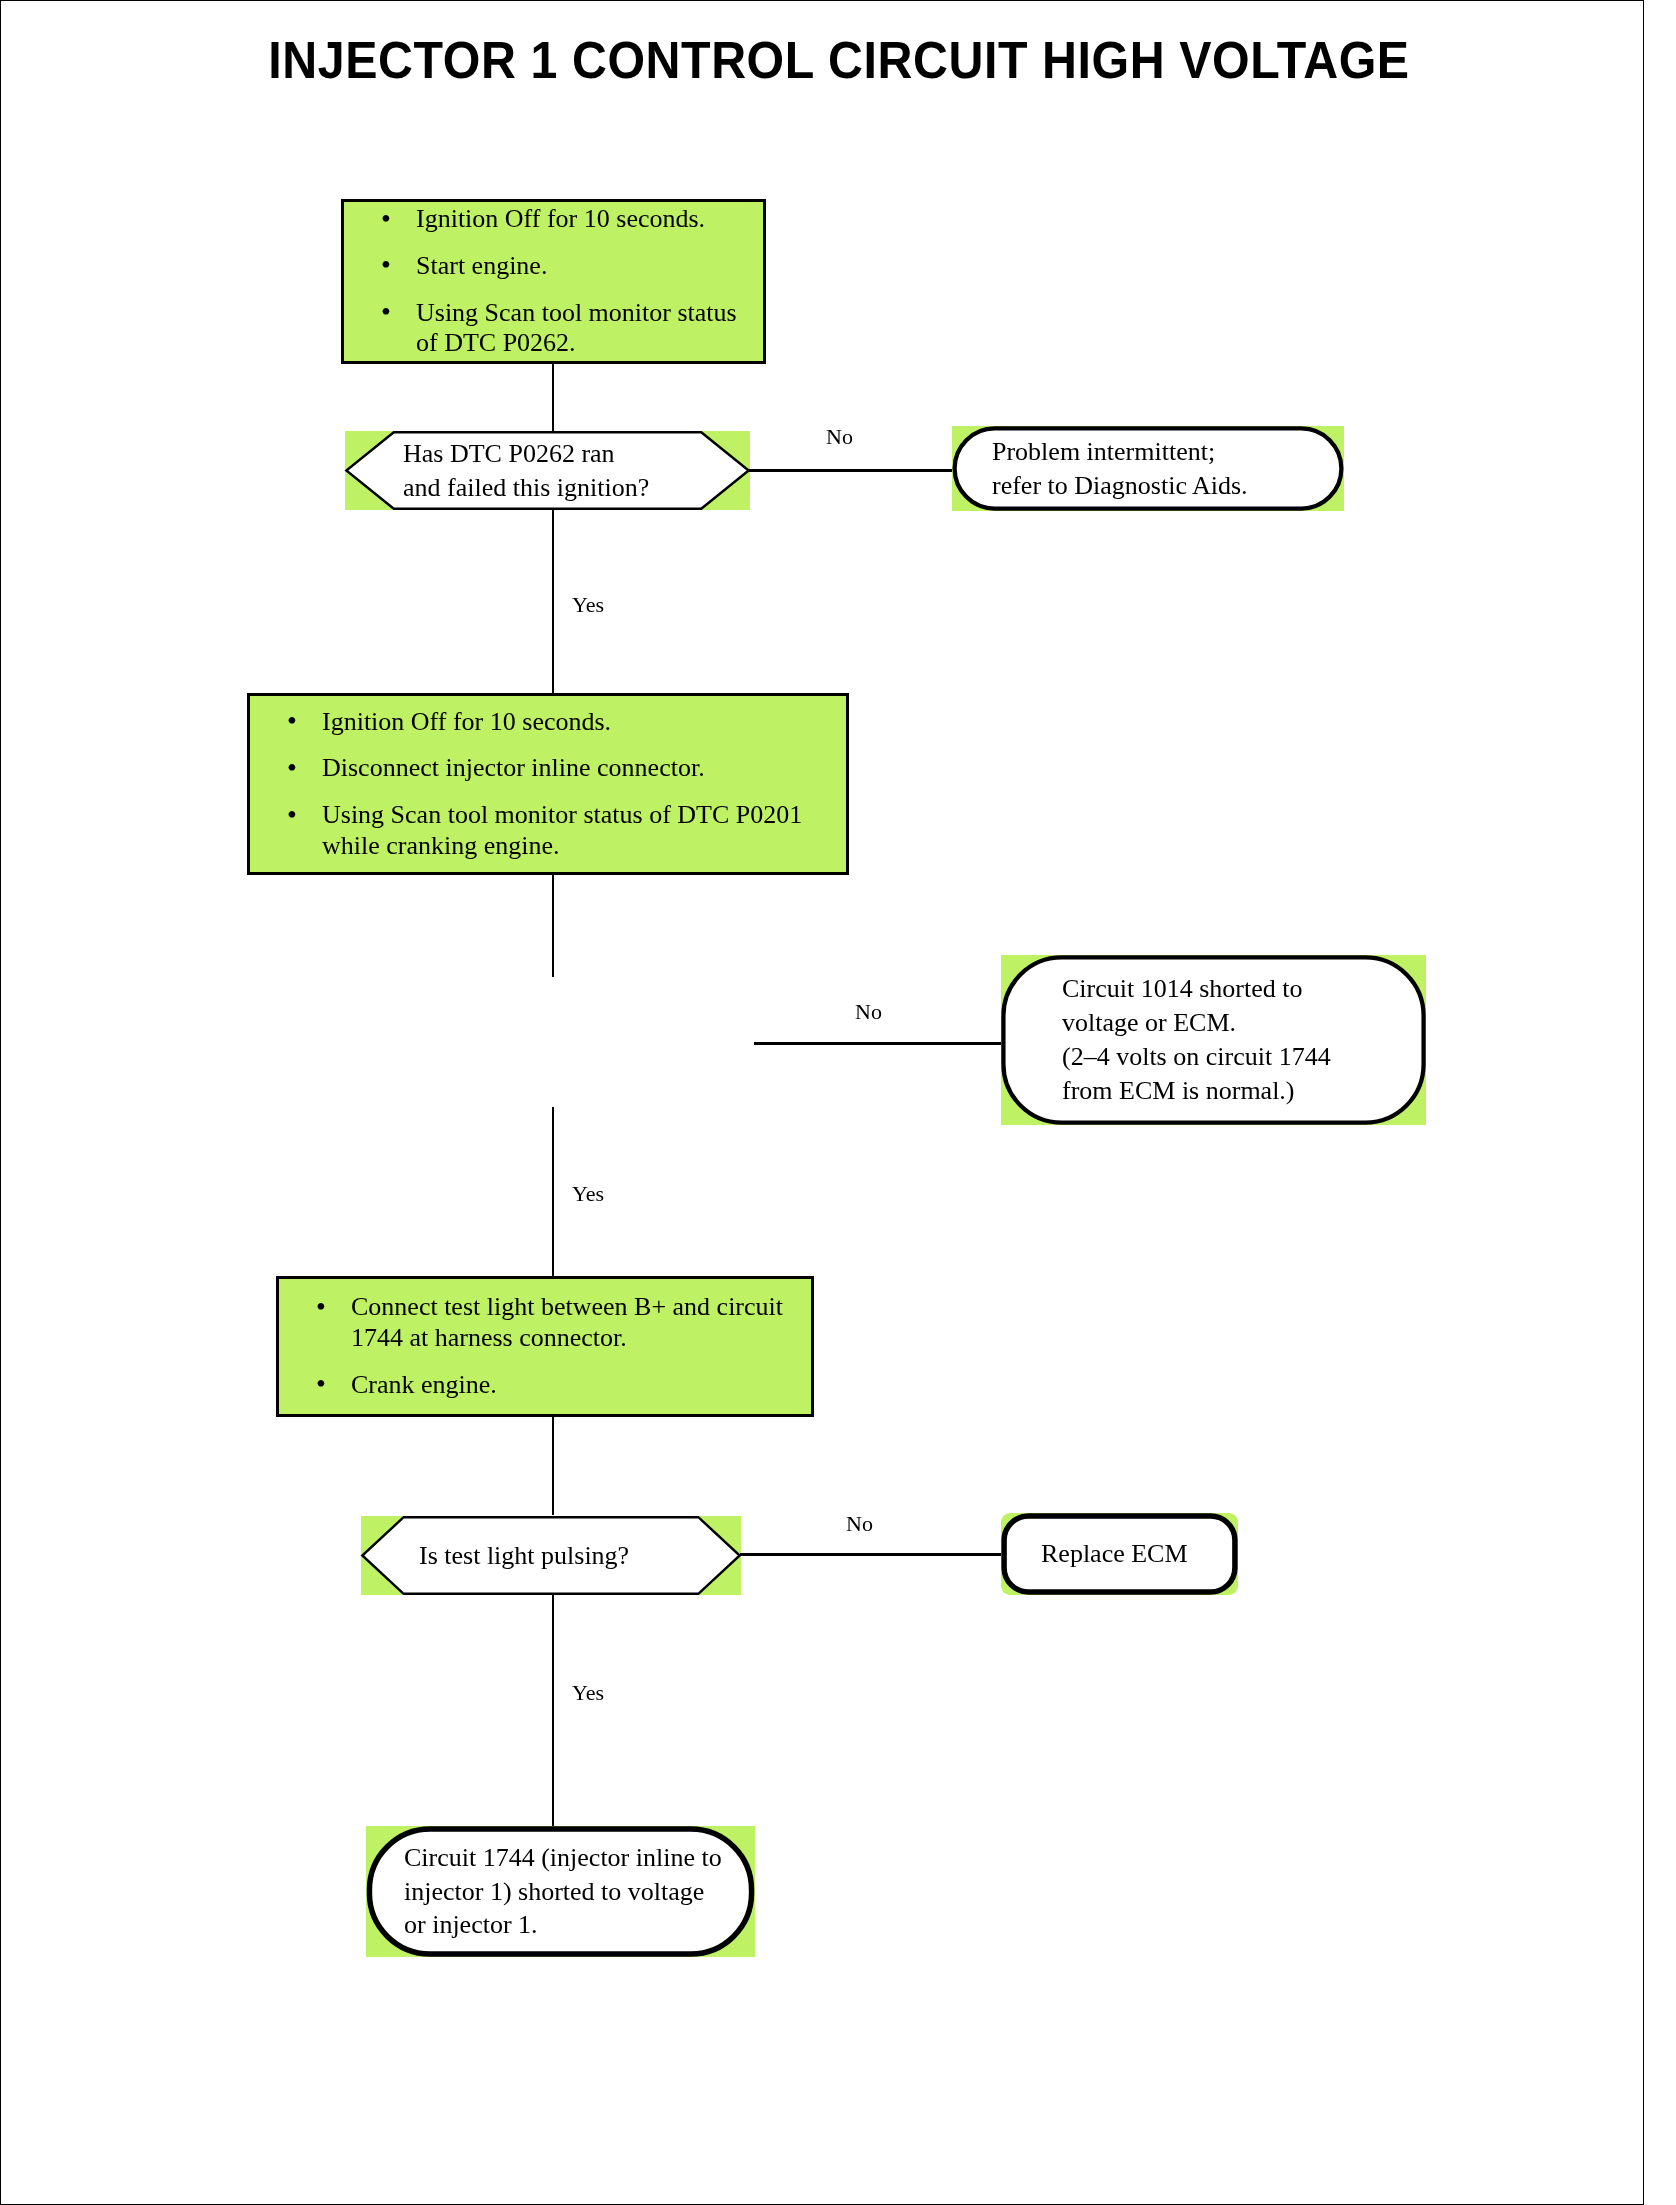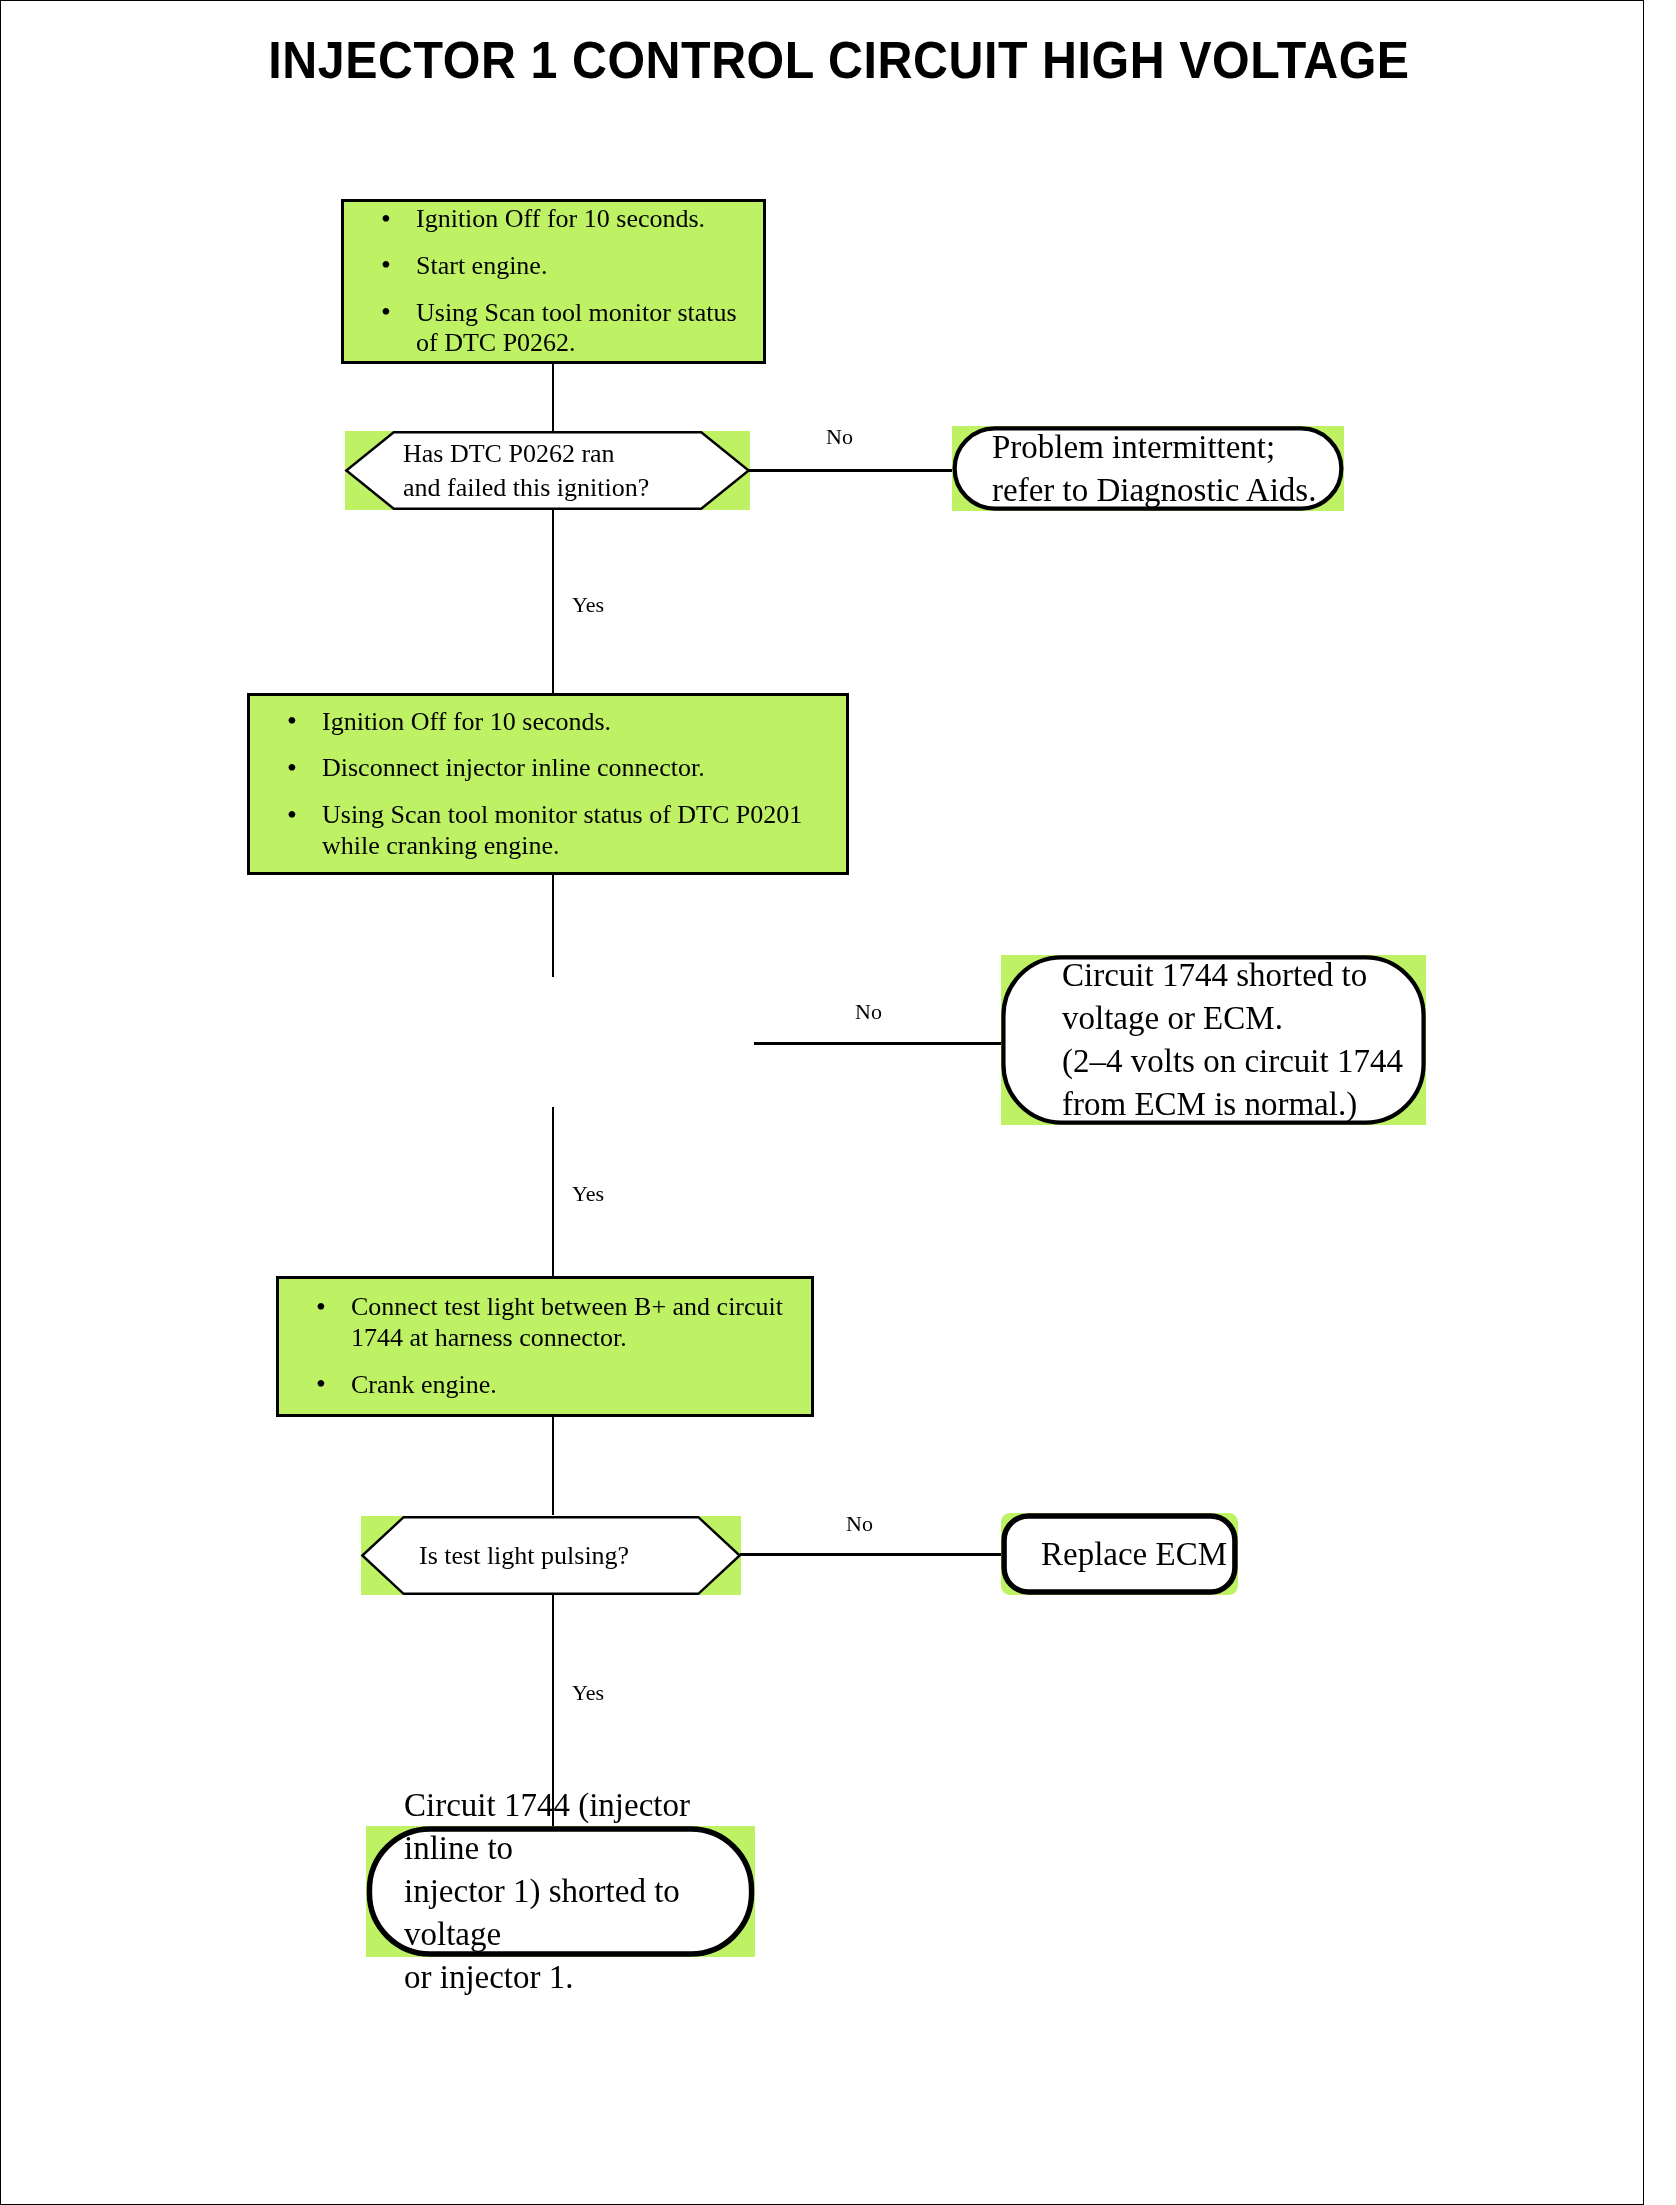--- a/index.html
+++ b/index.html
@@ -100,21 +100,21 @@
   }
   .terminal svg {
     position: absolute;
     left: 0;
     top: 0;
     overflow: visible;
   }
   .terminal .term-text {
     position: relative;
     z-index: 2;
-    font-size: 33px;
+    font-size: 26px;
     line-height: 1.30;
     width: 100%;
   }
 
   
   .vline {
     position: absolute;
     width: 2.4px;
     background: #000000;
   }
@@ -185,21 +185,21 @@
 
 
   <div class="hline" style="left:753px; top:1041px; width:249px;"></div>
   <div class="edge-label" style="left:854px; top:1000px;">No</div>
 
   <div class="node terminal" style="left:1000px; top:954px; width:425px; height:170px;">
     <svg width="425" height="170" viewBox="0 0 700 280">
       <rect x="4" y="4" width="692" height="272" rx="96" ry="96" fill="#ffffff" stroke="#000000" stroke-width="7"></rect>
     </svg>
     <div class="term-text" style="padding-left:61px;">
-      <div>Circuit 1744 shorted to</div>
+      <div>Circuit 1014 shorted to</div>
       <div>voltage or ECM.</div>
       <div>(2–4 volts on circuit 1744</div>
       <div>from ECM is normal.)</div>
     </div>
   </div>
 
   <div class="vline" style="left:551px; top:1106px; height:170px;"></div>
   <div class="edge-label" style="left:571px; top:1182px;">Yes</div>
 
   <div class="node process" style="left:275px; top:1275px; width:538px; height:141px;">

